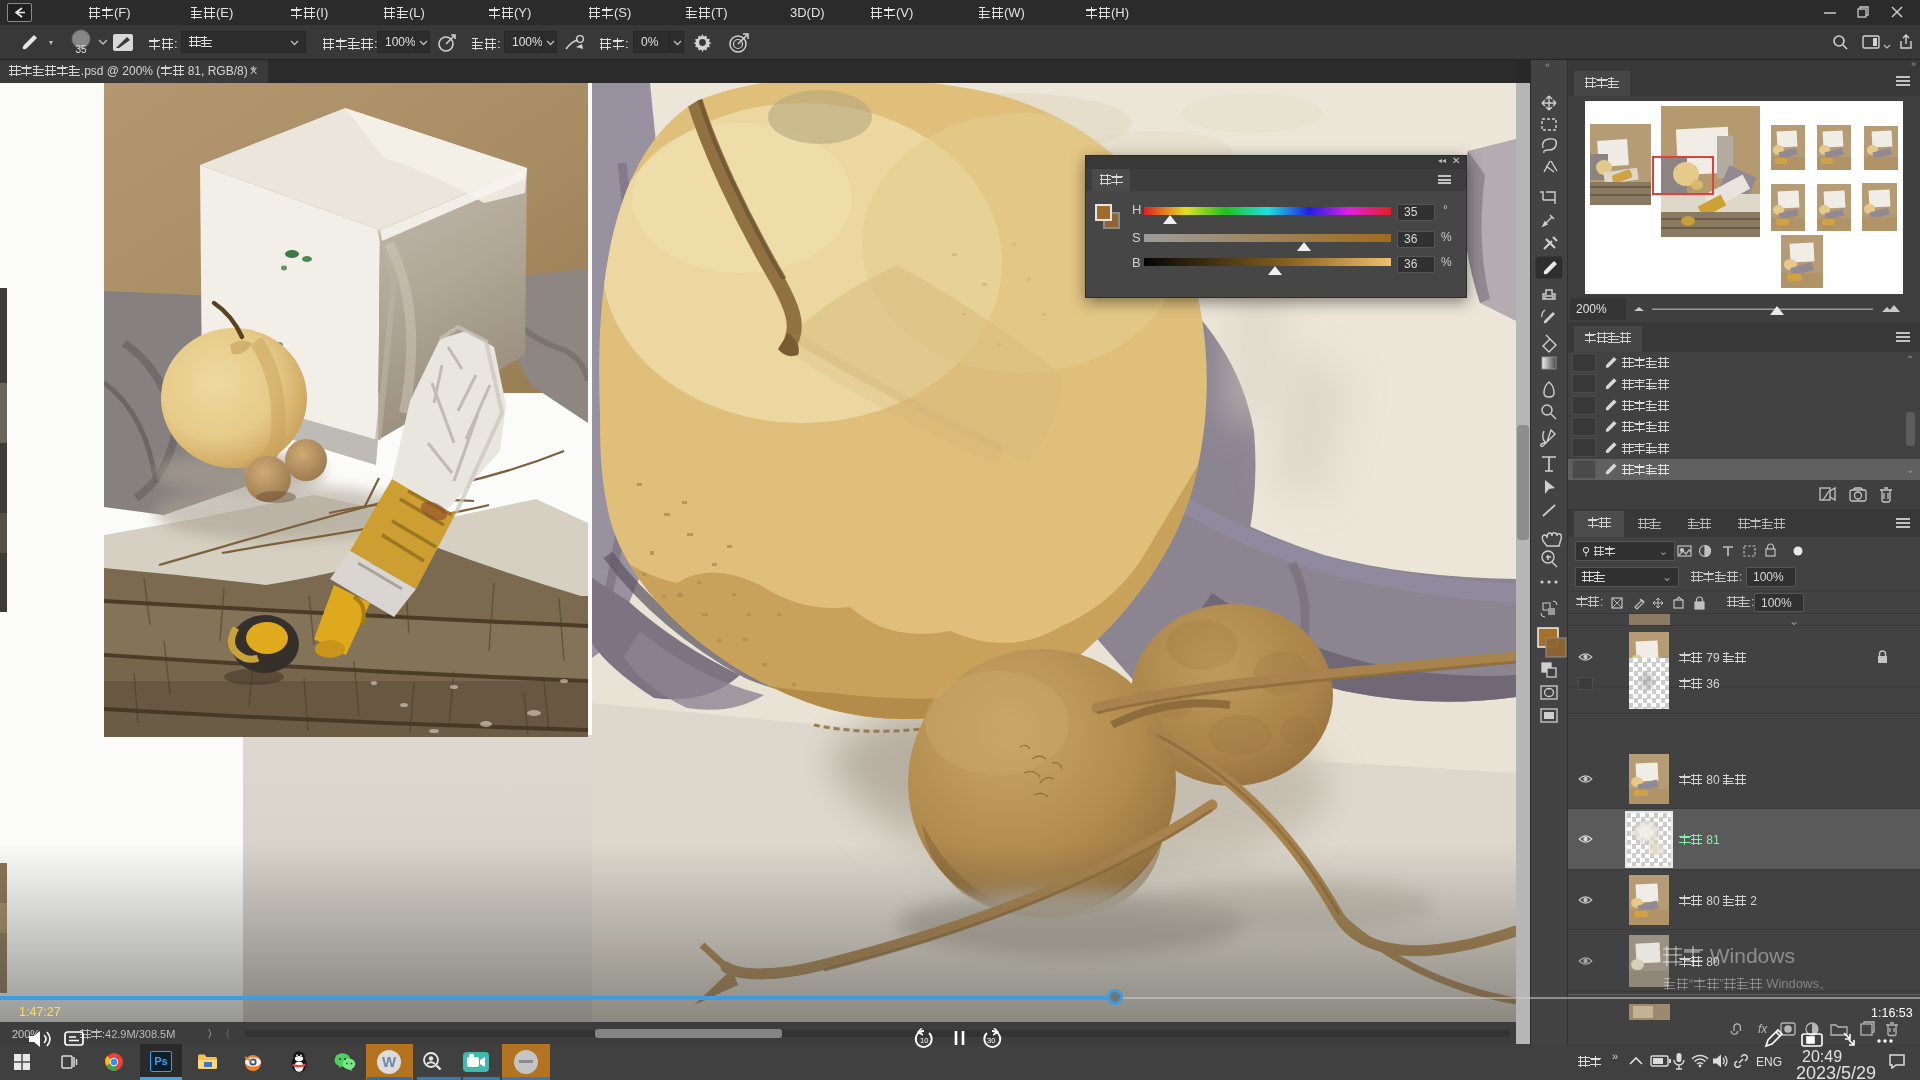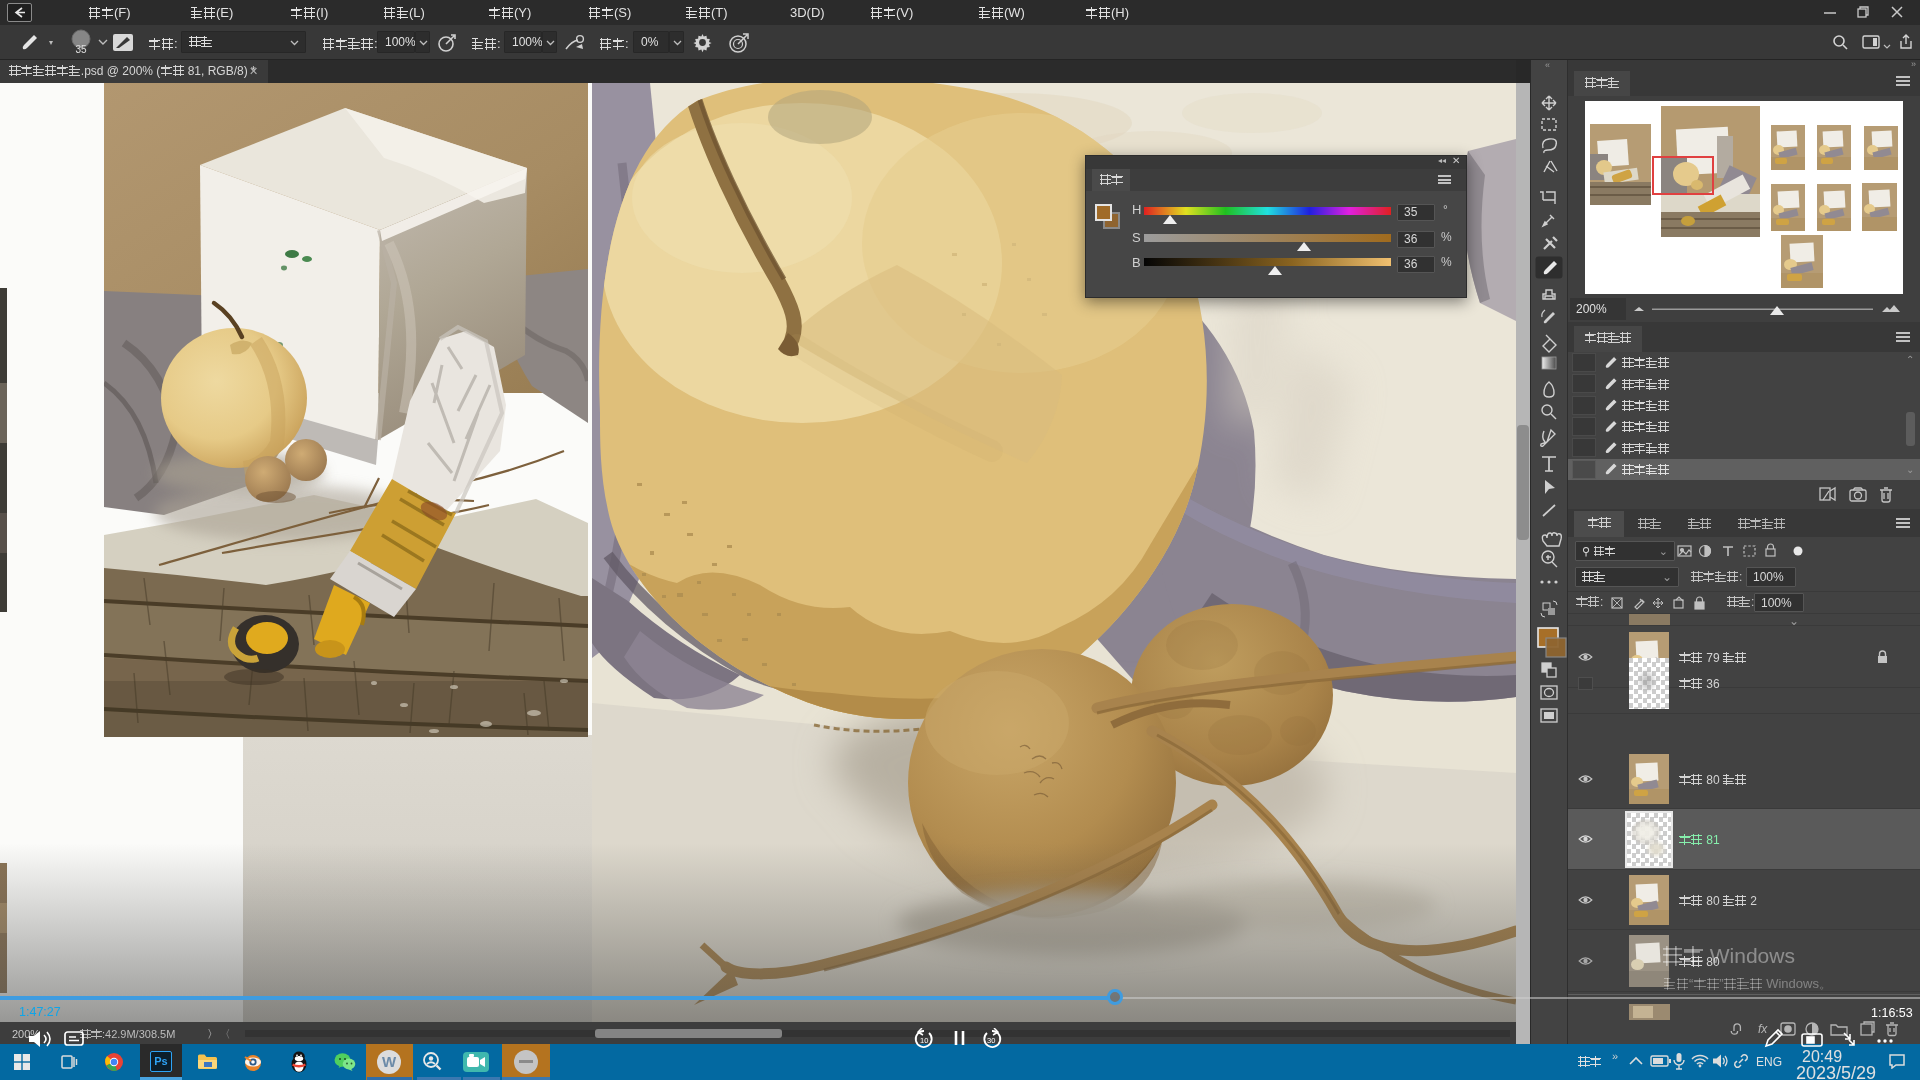--- a/index.html
+++ b/index.html
@@ -41,21 +41,21 @@
 
 .ptab{position:absolute;background:#464646;color:#d4d4d4;font-size:12px;text-align:center;line-height:24px}
 .phead{position:absolute;left:0;width:352px;background:#383838}
 .mini{position:absolute;background:#b69c74;overflow:hidden}
 .mini i{position:absolute;display:block}
 .checker{position:absolute;background:repeating-conic-gradient(#ffffff 0 25%,#cccccc 0 50%) 0 0/9px 9px;overflow:hidden}
 .eye{position:absolute;width:15px;height:10px}
 .lrow{position:absolute;left:0;width:352px;border-bottom:1px solid #3a3a3a;color:#cfcfcf;font-size:12px}
 .dbox{position:absolute;background:#313131;border:1px solid #555;border-radius:1px;color:#d8d8d8;font-size:12px;line-height:18px;padding-left:6px}
 
-#taskbar{left:0;top:1044px;width:1920px;height:36px;background:#0369a1;color:#dcdcdc}
+#taskbar{left:0;top:1044px;width:1920px;height:36px;background:#404040;color:#dcdcdc}
 </style></head>
 <body>
 <div class="abs" id="menubar">
 <div class="abs" style="left:7px;top:3px;width:25px;height:19px;background:#1f1f1f;border:1px solid #8a8a8a;border-radius:2px">
 <svg width="23" height="17" viewBox="0 0 23 17">
         <path d="M14 4 L8 8.5 L14 13 M8 8.5 H17" stroke="#e8e8e8" stroke-width="1.6" fill="none"></path>
       </svg></div>
 <span class="mi" style="left:88px"><i class="cj"></i><i class="cj b"></i>(F)</span>
 <span class="mi" style="left:190px"><i class="cj c"></i><i class="cj"></i>(E)</span>
 <span class="mi" style="left:290px"><i class="cj b"></i><i class="cj"></i>(I)</span>
@@ -770,21 +770,21 @@
 <svg class="abs" style="left:181px;top:110px" width="16" height="10">
       <path d="M8 0 L15 9 L1 9 Z" fill="#efefef"></path>
     </svg>
 <div class="dbox" style="left:311px;top:100px;width:38px;height:17px;font-size:12px;line-height:15px">36</div>
 <span class="abs" style="left:355px;top:99px;color:#c9c9c9;font-size:12px">%</span>
 </div>
 <div class="abs" id="overlay" style="left:0;top:0;width:1920px;height:1080px;pointer-events:none;z-index:20">
 <div class="abs" style="left:0;top:996px;width:1109px;height:3.5px;background:#3f9ce0"></div>
 <div class="abs" style="left:1122px;top:996.5px;width:798px;height:2px;background:rgba(205,205,205,0.55)"></div>
 <div class="abs" style="left:1107px;top:989px;width:16px;height:16px;border-radius:50%;border:3px solid #3f9ce0;background:rgba(30,50,70,0.3)"></div>
-<span class="abs" style="left:19px;top:1005px;color:#0ea5e9;font-size:12.5px">1:47:27</span>
+<span class="abs" style="left:19px;top:1005px;color:#fde047;font-size:12.5px">1:47:27</span>
 <span class="abs" style="left:1871px;top:1006px;color:#ffffff;font-size:12.5px">1:16:53</span>
 <svg class="abs" style="left:27px;top:1029px" width="60" height="20" viewBox="0 0 60 20">
 <path d="M2 7 h5 l6 -5 v16 l-6 -5 h-5 z" fill="#fff"></path>
 <path d="M17 6 q4 4 0 8 M20 3 q6 7 0 14" stroke="#fff" stroke-width="1.6" fill="none"></path>
 <rect x="38" y="3" width="18" height="13" rx="2.5" fill="none" stroke="#fff" stroke-width="1.7"></rect>
 <path d="M42 8 h7 M42 11.5 h10" stroke="#fff" stroke-width="1.5"></path>
 </svg>
 <svg class="abs" style="left:908px;top:1028px" width="104" height="22" viewBox="0 0 104 22">
 <g stroke="#fff" fill="none" stroke-width="1.8">
 <path d="M16 3 a8 8 0 1 0 5 2"></path>

